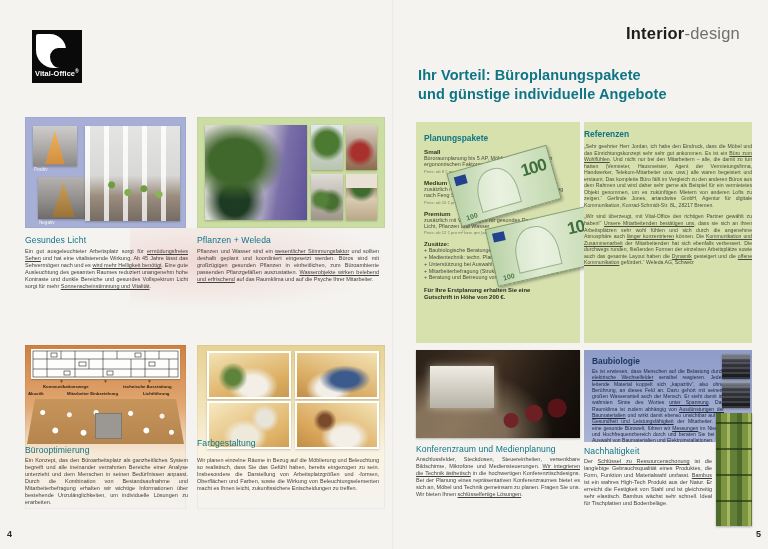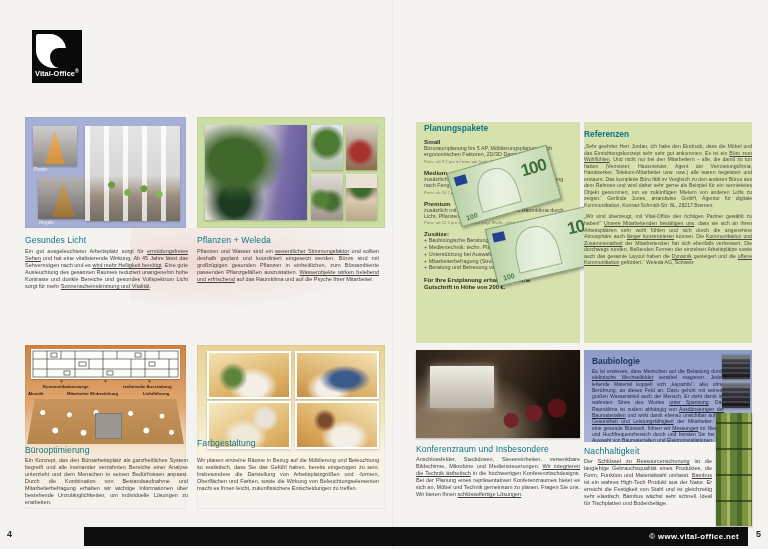--- a/index.html
+++ b/index.html
@@ -186,23 +186,28 @@
 
   <div class="abs panel p4">
     <div class="abs room roomA" style="left:10px;top:6px;width:80px;height:44px;"></div>
     <div class="abs room roomB" style="left:98px;top:6px;width:80px;height:44px;"></div>
     <div class="abs room roomC" style="left:10px;top:56px;width:80px;height:44px;"></div>
     <div class="abs room roomD" style="left:98px;top:56px;width:80px;height:44px;"></div>
   </div>
   <div class="abs h-teal" style="left:197px;top:438px;">Farbgestaltung</div>
   <div class="abs body-txt" style="left:197px;top:457px;width:182px;"><span>Wir planen einzelne Räume in Bezug auf die Möblierung und Beleuchtung so realistisch, dass Sie das Gefühl haben, bereits eingezogen zu sein. Insbesondere die Darstellung von Arbeitsplatzgrößen und -formen, Oberflächen und Farben, sowie die Wirkung von Beleuchtungselementen macht es Ihnen leicht, zukunftssichere Entscheidungen zu treffen.</span></div>
 
-
-
-  <div class="abs greenbox" style="left:416px;top:122px;width:164px;height:221px;padding:1px 8px;box-sizing:border-box;">
+  <div class="abs hdr-right"><b>Interior</b><span>-design</span></div>
+
+  <div class="abs h-big" style="left:418px;top:66px;width:330px;">
+    <div>Ihr Vorteil: Büroplanungspakete</div>
+    <div>und günstige individuelle Angebote</div>
+  </div>
+
+  <div class="abs greenbox" style="left:416px;top:122px;width:164px;height:221px;padding:11px 8px;box-sizing:border-box;">
     <div class="bx-title">Planungspakete</div>
     <div class="pkg-name">Small</div>
     <div class="pkg-desc">Büroraumplanung bis 5 AP, Möblierungsplanung nach ergonomischen Faktoren, 2D/3D Darstellung</div>
     <div class="pkg-price">Preis: ab 8 € pro m² bzw. qm (zzgl. MwSt., mind. 400,- €)</div>
     <div class="pkg-name">Medium</div>
     <div class="pkg-desc">zusätzlich mit optimierter Lichtplanung und Farbgestaltung nach Feng Shui (Wand, Decke, Boden)</div>
     <div class="pkg-price">Preis: ab 10 € pro m² bzw. qm (zzgl. MwSt., mind. 500,- €)</div>
     <div class="pkg-name">Premium</div>
     <div class="pkg-desc">zusätzlich mit Vorschlägen für gesundes Raumklima durch Licht, Pflanzen und Wasser</div>
     <div class="pkg-price">Preis: ab 12 € pro m² bzw. qm (zzgl. MwSt., mind. 600,- €)</div>
@@ -230,32 +235,29 @@
 
   <div class="abs greenbox" style="left:584px;top:122px;width:168px;height:221px;padding:7px 0;box-sizing:border-box;">
     <div class="bx-title">Referenzen</div>
     <div class="ref-p"><span>„Sehr geehrter Herr Jordan, ich habe den Eindruck, dass die Möbel und das Einrichtungskonzept sehr sehr gut ankommen. Es ist ein </span><span class="u">Büro zum Wohlfühlen</span><span>. Und nicht nur bei den Mitarbeitern – alle, die damit zu tun hatten (Vermieter, Hausmeister, Agent der Vermietungsfirma, Handwerker, Telekom-Mitarbeiter usw. usw.) alle waren begeistert und erstaunt. Das komplette Büro fällt im Vergleich zu den anderen Büros aus dem Rahmen und wird daher sehr gerne als Beispiel für ein vermietetes Objekt genommen, um es zukünftigen Mietern von anderen Lofts zu zeigen.“ Gerlinde Jones, artandwise GmbH, Agentur für digitale Kommunikation, Konrad-Schmidt-Str. 8L, 28217 Bremen.</span></div>
     <div class="ref-p"><span>„Wir sind überzeugt, mit Vital-Office den richtigen Partner gewählt zu haben!“ </span><span class="u">Unsere Mitarbeitenden bestätigen uns</span><span>, dass sie sich an ihren Arbeitsplätzen sehr wohl fühlen und sich durch die angenehme Atmosphäre auch </span><span class="u">länger konzentrieren</span><span> können. Die </span><span class="u">Kommunikation und Zusammenarbeit</span><span> der Mitarbeitenden hat sich ebenfalls verbessert. Die durchwegs runden, fließenden Formen der einzelnen Arbeitsplätze sowie auch das gesamte Layout haben die </span><span class="u">Dynamik</span><span> gesteigert und die </span><span class="u">offene Kommunikation</span><span> gefördert.“ Weleda AG, Schweiz</span></div>
   </div>
 
   <div class="abs photo conf" style="left:416px;top:350px;width:164px;height:88px;">
     <div class="screen"></div>
   </div>
-  <div class="abs h-teal" style="left:416px;top:444px;">Konferenzraum und Insbesondere</div>
+  <div class="abs h-teal" style="left:416px;top:444px;">Konferenzraum und Medienplanung</div>
   <div class="abs body-txt" style="left:416px;top:456px;width:164px;"><span>Anschlussfelder, Steckdosen, Steuereinheiten, versenkbare Bildschirme, Mikrofone und Mediensteuerungen. </span><span class="u">Wir integrieren die Technik ästhetisch</span><span> in die hochwertigen Konferenztischdesigns. Bei der Planung eines repräsentativen Konferenzraumes bietet es sich an, Möbel und Technik gemeinsam zu planen. Fragen Sie uns. Wir bieten Ihnen </span><span class="u">schlüsselfertige Lösungen</span><span>.</span></div>
 
   <div class="abs bluebox" style="left:584px;top:350px;width:168px;height:92px;padding:6px 8px;box-sizing:border-box;">
     <div class="bb-title">Baubiologie</div>
     <div class="bb-txt"><span>Es ist erwiesen, dass Menschen auf die Belastung durch </span><span class="u">elektrische Wechselfelder</span><span> sensibel reagieren. Jedes leitende Material koppelt sich „kapazitiv“, also ohne Berührung, an dieses Feld an. Dazu gehört mit seinem großen Wasseranteil auch der Mensch. Er steht damit im wahrsten Sinne des Wortes </span><span class="u">unter Spannung</span><span>. Das Raumklima ist zudem abhängig von </span><span class="u">Ausdünstungen der Baumaterialien</span><span> und wirkt damit ebenso unsichtbar auf die </span><span class="u">Gesundheit und Leistungsfähigkeit</span><span> der Mitarbeiter. Für eine gesunde Bürowelt, führen wir </span><span class="u">Messungen</span><span> im Nieder- und Hochfrequenzbereich durch und beraten Sie bei der Auswahl von Baumaterialien und Elektroinstallationen.</span></div>
   </div>
   <div class="abs tower" style="left:722px;top:354px;width:28px;height:25px;"></div>
   <div class="abs tower" style="left:722px;top:382px;width:28px;height:26px;"></div>
 
   <div class="abs h-teal" style="left:584px;top:446px;">Nachhaltigkeit</div>
   <div class="abs body-txt" style="left:584px;top:458px;width:128px;"><span>Der </span><span class="u">Schlüssel zu Ressourcenschonung</span><span> ist die langlebige Gebrauchsqualität eines Produktes, die Form, Funktion und Materialwahl umfasst. </span><span class="u">Bambus</span><span> ist ein wahres High-Tech Produkt aus der Natur. Er erreicht die Festigkeit von Stahl und ist gleichzeitig sehr elastisch. Bambus wächst sehr schnell. Ideal für Tischplatten und Bodenbeläge.</span></div>
   <div class="abs bamboo" style="left:716px;top:413px;width:36px;height:113px;"></div>
 
-  <div class="abs footbar">
-    <span>© www.vital-office.net</span>
-  </div>
   <div class="abs pagenum" style="left:7px;top:529px;">4</div>
   <div class="abs pagenum" style="left:756px;top:529px;">5</div>
 </div>
 
 </body></html>

